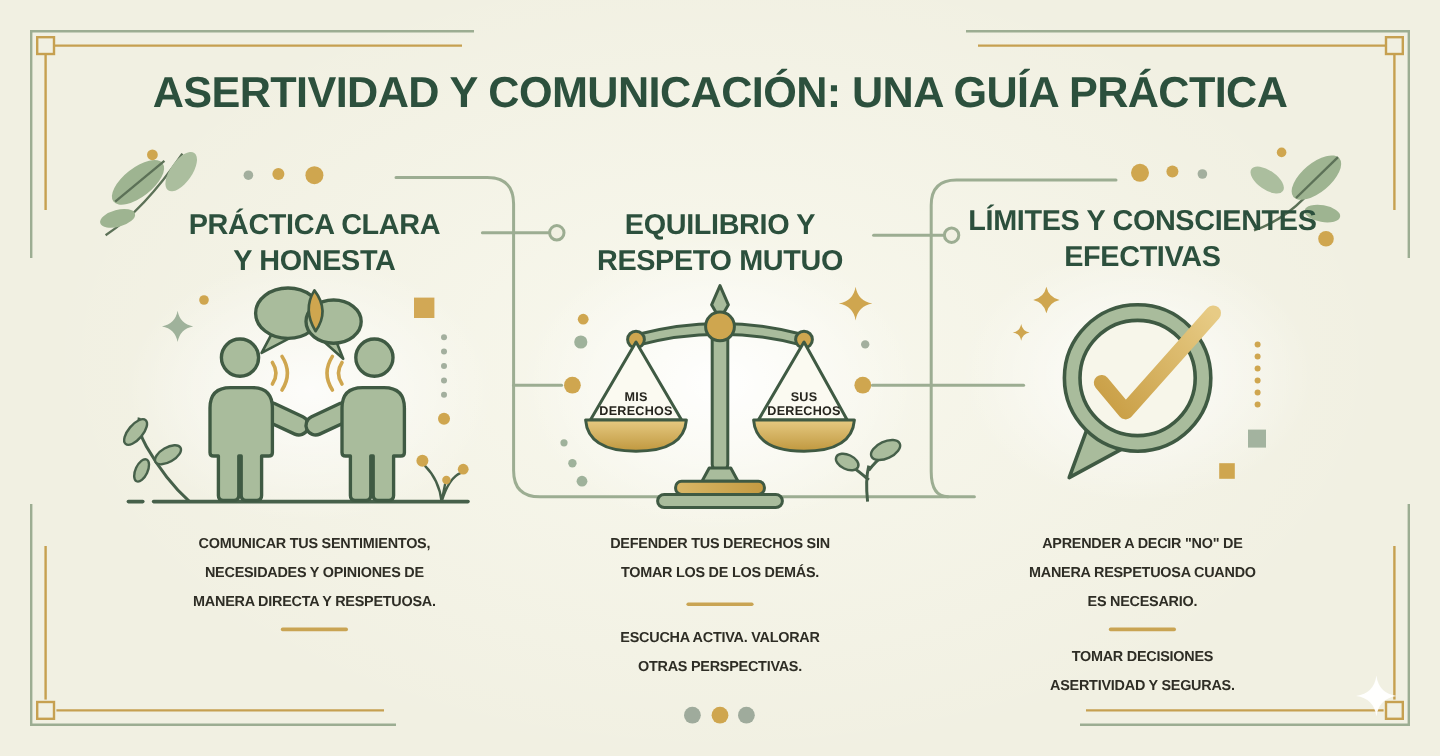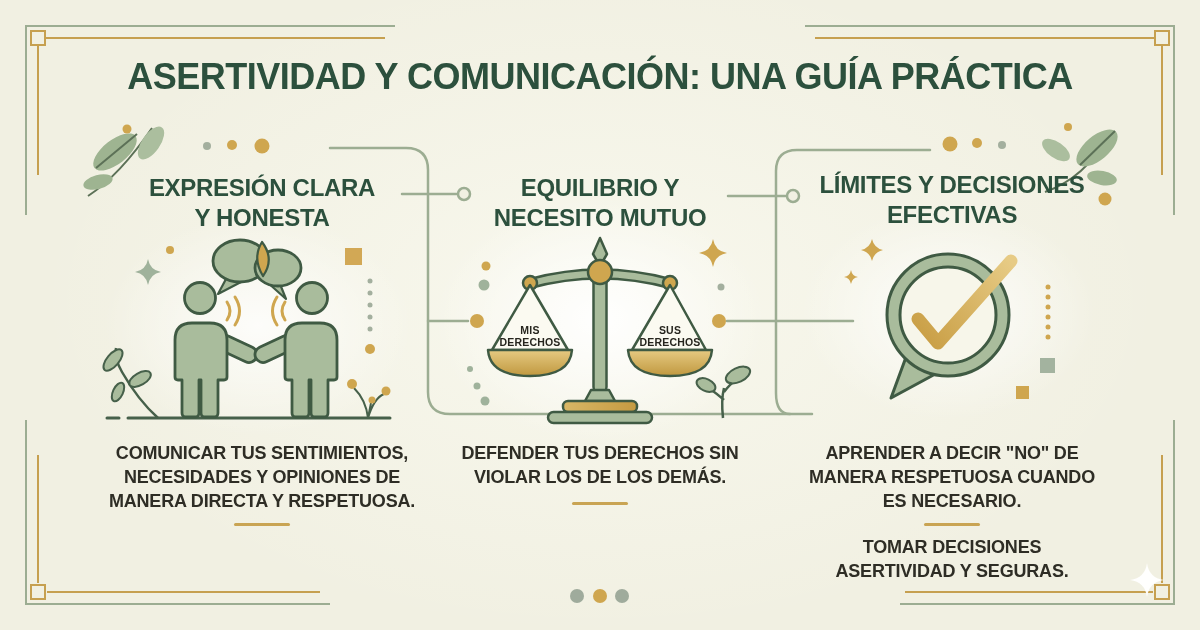--- a/index.html
+++ b/index.html
@@ -23,21 +23,21 @@
     line-height:30px;color:#2c503d;white-space:pre-line;letter-spacing:-0.3px;
   }
   #header-1{left:72px;top:173px}
   #header-2{left:410px;top:173px}
   #header-3{left:762px;top:170px}
   .colbody{position:absolute;width:384px;text-align:center;}
   #body-1{left:70px;top:441px}
   #body-2{left:408px;top:441px}
   #body-3{left:760px;top:441px}
   .colbody p{
-    margin:0;font-size:18px;font-weight:bold;line-height:24px;color:#2e2d25;
+    margin:0;font-size:12px;font-weight:bold;line-height:24px;color:#2e2d25;
     white-space:pre-line;letter-spacing:-0.2px;
   }
   .divider{width:56px;height:3px;background:#c9a453;margin:10px auto 9px;border-radius:2px;}
   #body-2 .divider{margin:13px auto 14px;}
   .icon-svg{position:absolute;}
   #people-icon{left:100px;top:228px}
   #scale-icon{left:455px;top:235px}
   #check-icon{left:875px;top:245px}
   .pan-label{font-family:"Liberation Sans",sans-serif;font-size:10.5px;font-weight:bold;fill:#26251e;letter-spacing:.2px;}
 </style>
@@ -179,25 +179,25 @@
 
     <g>
       <circle cx="577" cy="596" r="7" fill="#9fab9c"></circle>
       <circle cx="600" cy="596" r="7" fill="#cfa64f"></circle>
       <circle cx="622" cy="596" r="7" fill="#9fab9c"></circle>
     </g>
   </svg>
 
   <div class="title">ASERTIVIDAD Y COMUNICACIÓN: UNA GUÍA PRÁCTICA</div>
 
-  <div class="colheader" id="header-1">EXPRESIÓN CLARA
+  <div class="colheader" id="header-1">PRÁCTICA CLARA
 Y HONESTA</div>
   <div class="colheader" id="header-2">EQUILIBRIO Y
-NECESITO MUTUO</div>
-  <div class="colheader" id="header-3">LÍMITES Y DECISIONES
+RESPETO MUTUO</div>
+  <div class="colheader" id="header-3">LÍMITES Y CONSCIENTES
 EFECTIVAS</div>
 
   <svg class="icon-svg" id="people-icon" width="310" height="200" viewBox="0 0 310 200">
     <g stroke="#3f5a43" stroke-width="2.8" fill="#a9bc9c" stroke-linejoin="round">
       <path d="M126,51 L118,66 L141,54 Z" stroke-width="2.2"></path>
       <path d="M180,56 L186,71 L167,54 Z" stroke-width="2.2"></path>
       <ellipse cx="140" cy="33" rx="27" ry="21"></ellipse>
       <ellipse cx="178" cy="40" rx="23" ry="18"></ellipse>
       <path d="M162,14 Q175,31 163,48 Q152,30 162,14 Z" fill="#cfa64f" stroke-width="2.2"></path>
     </g>
@@ -265,22 +265,24 @@
   </svg>
 
   <div class="colbody" id="body-1">
     <p>COMUNICAR TUS SENTIMIENTOS,
 NECESIDADES Y OPINIONES DE
 MANERA DIRECTA Y RESPETUOSA.</p>
     <div class="divider"></div>
   </div>
   <div class="colbody" id="body-2">
     <p>DEFENDER TUS DERECHOS SIN
-VIOLAR LOS DE LOS DEMÁS.</p>
+TOMAR LOS DE LOS DEMÁS.</p>
     <div class="divider"></div>
+    <p>ESCUCHA ACTIVA. VALORAR
+OTRAS PERSPECTIVAS.</p>
   </div>
   <div class="colbody" id="body-3">
     <p>APRENDER A DECIR "NO" DE
 MANERA RESPETUOSA CUANDO
 ES NECESARIO.</p>
     <div class="divider"></div>
     <p>TOMAR DECISIONES
 ASERTIVIDAD Y SEGURAS.</p>
   </div>
 

